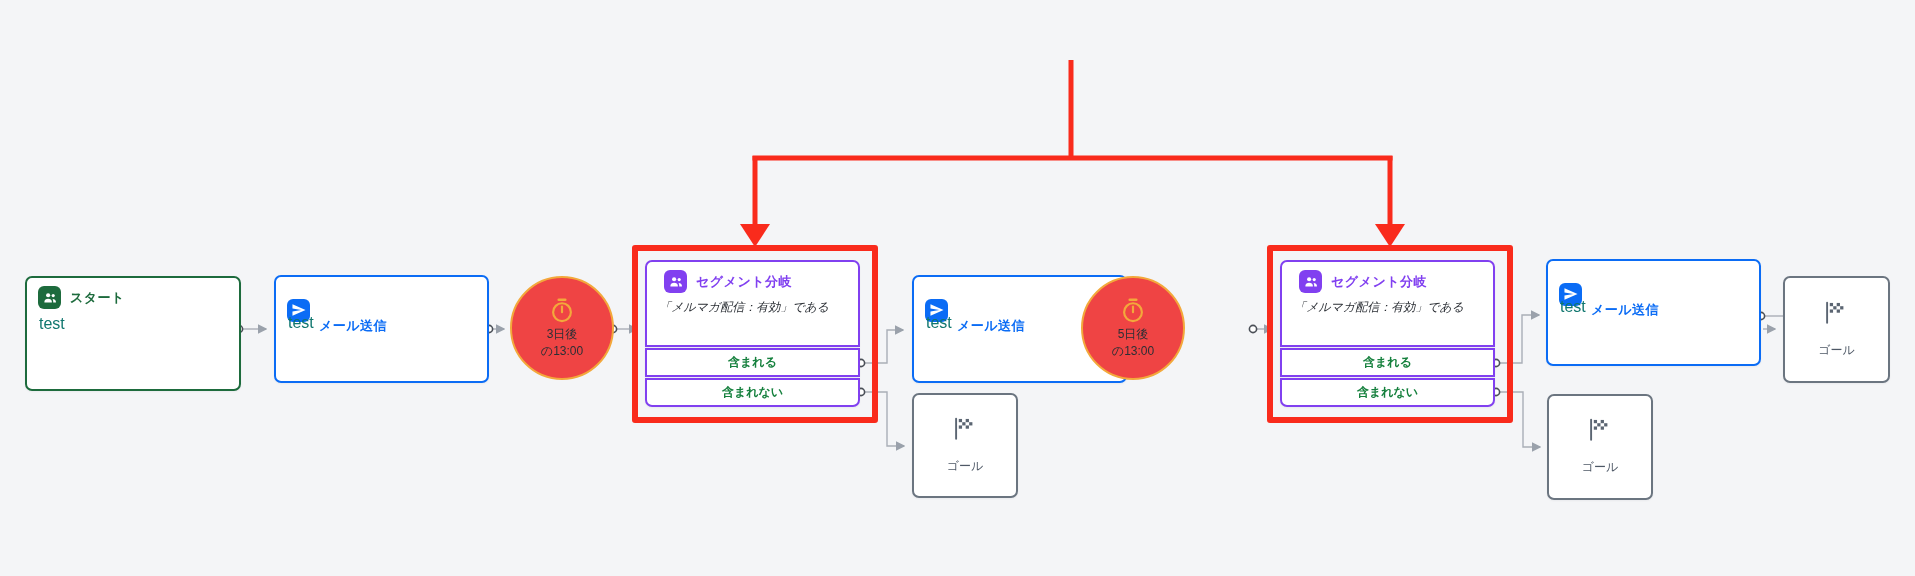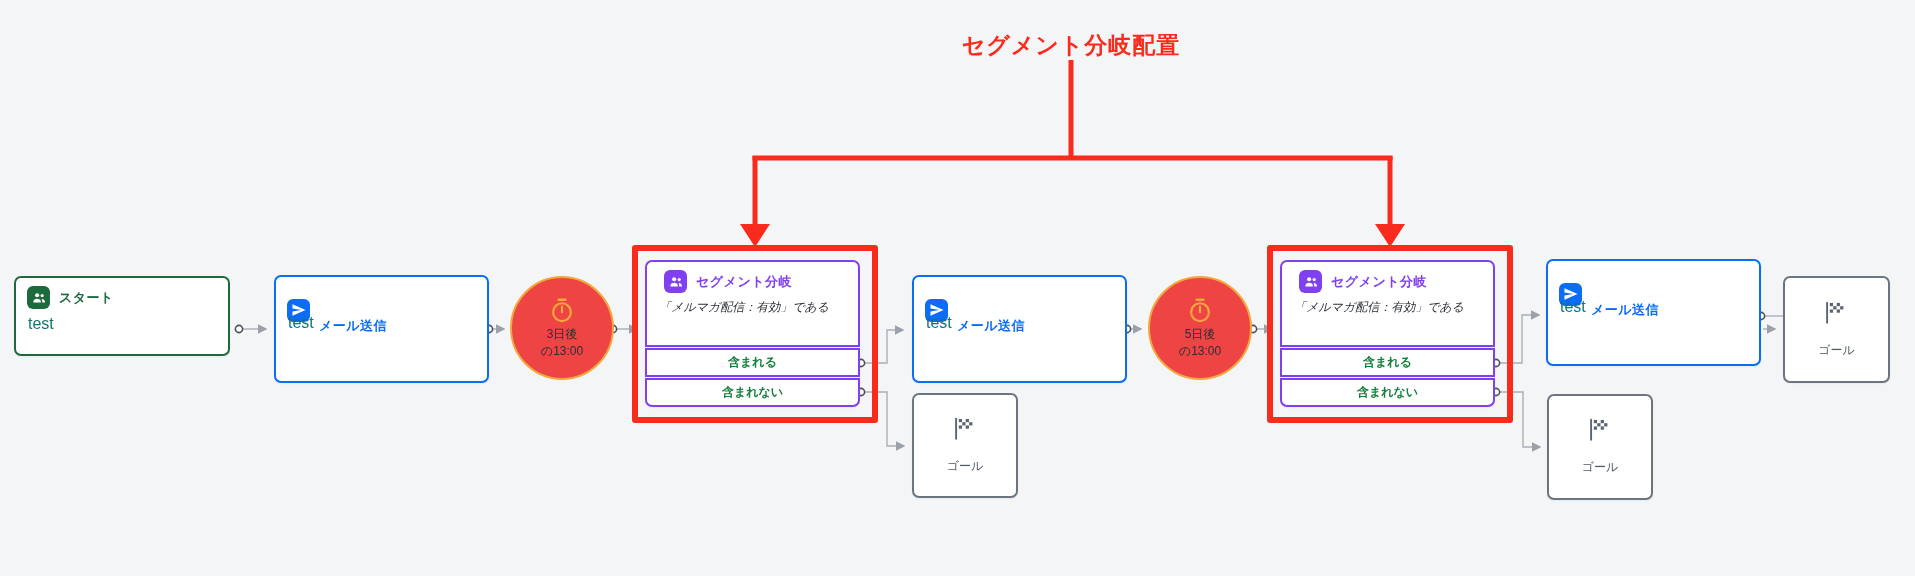--- a/index.html
+++ b/index.html
@@ -108,21 +108,21 @@
       <circle cx="861" cy="363" r="3.6"></circle>
       <circle cx="861" cy="392" r="3.6"></circle>
       <circle cx="1127" cy="329" r="3.6"></circle>
       <circle cx="1253" cy="329" r="3.6"></circle>
       <circle cx="1496" cy="363" r="3.6"></circle>
       <circle cx="1496" cy="392" r="3.6"></circle>
       <circle cx="1761" cy="316" r="3.6"></circle>
     </g>
   </svg>
 
-  <div class="node green" style="left:14px;top:276px;width:216px;height:80px">
+  <div class="node green" style="left:25px;top:276px;width:216px;height:115px">
     <div class="head">
       <span class="nicon">
         <svg viewBox="0 0 24 24" fill="#ffffff">
           <circle cx="9.2" cy="7.8" r="3.1"></circle>
           <path d="M3.6 17.8c0-2.9 2.5-4.6 5.6-4.6s5.6 1.7 5.6 4.6v0.9H3.6Z"></path>
           <circle cx="16.8" cy="8.4" r="2.4"></circle>
           <path d="M15.9 13.5c2.9 0.1 5 1.7 5 4.2v1h-4.1v-1.3c0-1.5-0.3-2.9-0.9-3.9Z"></path>
         </svg>
       </span>
       <span class="nlabel">スタート</span>
@@ -189,21 +189,21 @@
       <rect x="5" y="2" width="3.4" height="3.4"></rect>
         <rect x="12.2" y="2" width="3.4" height="3.4"></rect>
       <rect x="8.6" y="5.4" width="3.4" height="3.4"></rect>
         <rect x="15.8" y="5.4" width="3.4" height="3.4"></rect>
       <rect x="5" y="8.8" width="3.4" height="3.4"></rect>
         <rect x="12.2" y="8.8" width="3.4" height="3.4"></rect>
     </svg>
     <div class="glabel">ゴール</div>
   </div>
 
-  <div class="timer" style="left:1148px;top:276px">
+  <div class="timer" style="left:1081px;top:276px">
     <svg viewBox="0 0 24 24" fill="none" stroke="#f3a83b">
       <circle cx="12" cy="14" r="8.2" stroke-width="2"></circle>
       <path d="M9 2.6 h6" stroke-width="2.4" stroke-linecap="round"></path>
       <path d="M12 14 V8.8" stroke-width="2" stroke-linecap="round"></path>
     </svg>
     <div class="tline">5日後</div>
     <div class="tline">の13:00</div>
   </div>
 
   <div class="segwrap" style="left:1280px;top:260px">
@@ -259,21 +259,20 @@
         <rect x="15.8" y="5.4" width="3.4" height="3.4"></rect>
       <rect x="5" y="8.8" width="3.4" height="3.4"></rect>
         <rect x="12.2" y="8.8" width="3.4" height="3.4"></rect>
     </svg>
     <div class="glabel">ゴール</div>
   </div>
 
   <div class="hl" style="left:632px;top:245px;width:246px;height:178px"></div>
   <div class="hl" style="left:1267px;top:245px;width:246px;height:178px"></div>
 
-  <div id="ann-title">セグメント分岐配置</div>
   <svg id="annotation" class="overlay" width="1915" height="576">
     <g stroke="#f92b1c" stroke-width="5" fill="none">
       <path d="M1071 60 V158"></path>
       <path d="M752.5 158 H1392.5"></path>
       <path d="M755 156 V226"></path>
       <path d="M1390 156 V226"></path>
     </g>
     <polygon points="740,224 770,224 755,247" fill="#f92b1c"></polygon>
     <polygon points="1375,224 1405,224 1390,247" fill="#f92b1c"></polygon>
   </svg>

